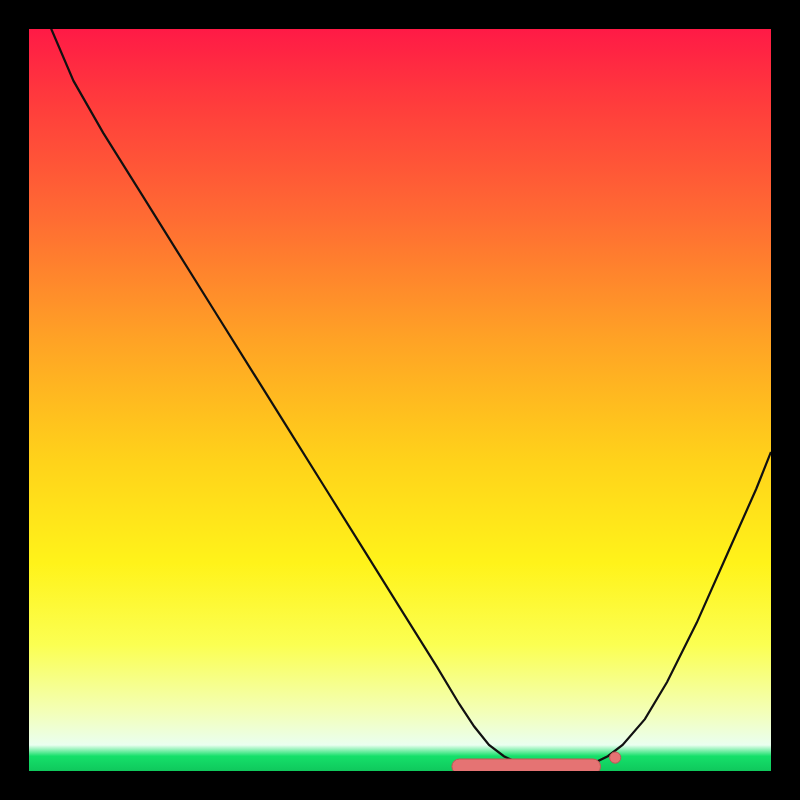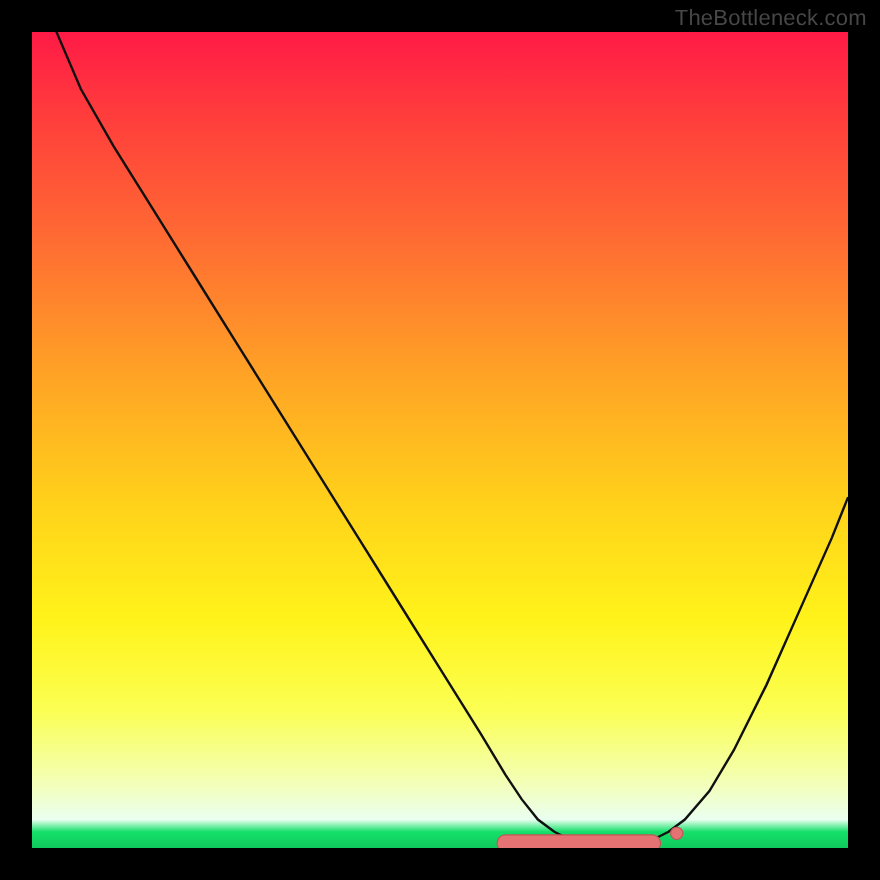--- a/index.html
+++ b/index.html
@@ -70,14 +70,13 @@
       <g>
         <path id="curve-path" d="M0.0 -59.4 L22.3 0.0 L44.5 51.9 L74.2 103.9 L111.3 163.2 L148.4 222.6 L185.5 282.0 L222.6 341.3 L259.7 400.7 L296.8 460.0 L333.9 519.4 L371.0 578.8 L408.1 638.1 L430.4 675.2 L445.2 697.5 L460.0 716.0 L474.9 727.2 L489.7 734.6 L504.6 738.3 L519.4 739.8 L534.2 739.8 L549.1 738.3 L563.9 734.6 L578.8 727.2 L593.6 716.0 L615.9 690.1 L638.1 653.0 L667.8 593.6 L697.5 526.8 L727.2 460.0 L742.0 422.9 " fill="none" stroke="#111" stroke-width="2.2"></path>
       </g>
       <g id="markers">
           <rect x="422.9" y="730.0" width="148.6" height="15.0" rx="7.5" fill="#e57373" stroke="#c25656" stroke-width="1"></rect>
           <circle cx="586.2" cy="728.6" r="5.6" fill="#e57373" stroke="#c25656" stroke-width="1"></circle>
         </g>
     </svg>
   </div>
 
-  <div class="watermark">TheBottleneck.com</div>
 </div>
 
 </body></html>

